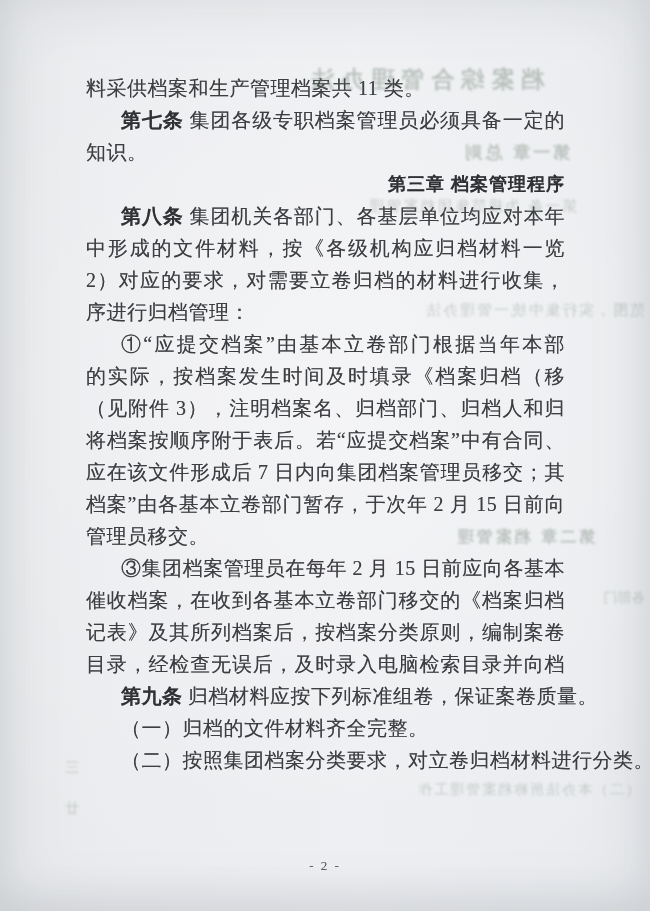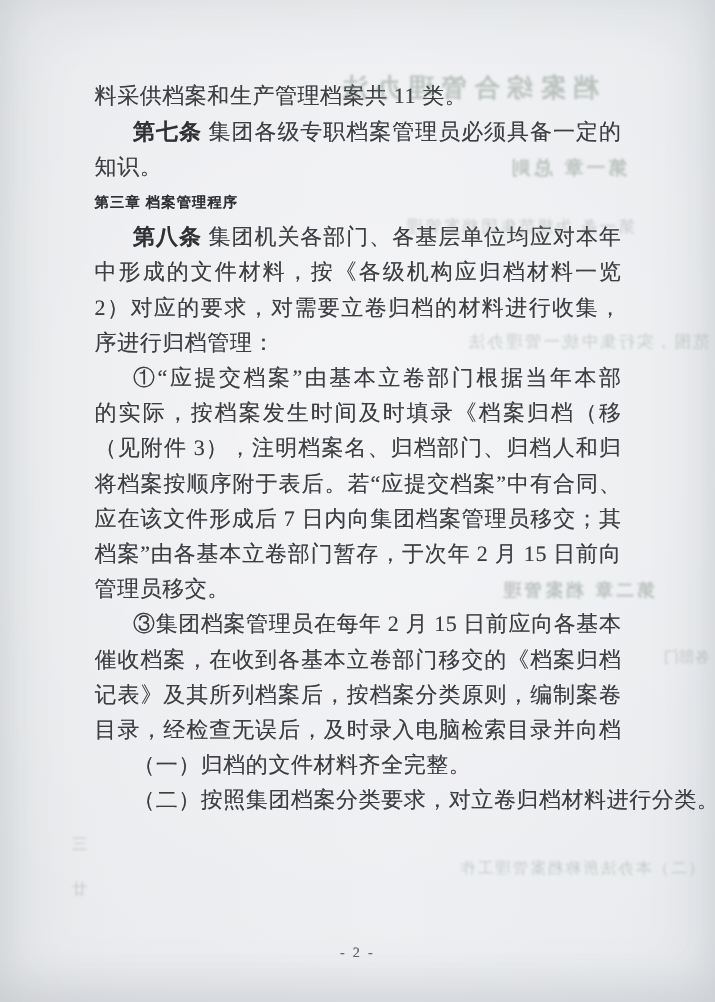--- a/index.html
+++ b/index.html
@@ -29,23 +29,23 @@
     white-space:normal;
     text-align:justify;
     -moz-text-align-last:justify;
     text-align-last:justify;
     text-justify:inter-ideograph;
     overflow:hidden;
   }
   .line.short{text-align:left;}
   .line.indent{text-indent:35px;}
   .line.heading{
-    text-align:left;
+    text-align:right;
     font-family:"Liberation Sans","DejaVu Sans",sans-serif;
-    font-weight:700;font-size:13px;color:#2f3033;
+    font-weight:700;font-size:18px;color:#2f3033;
     letter-spacing:1px;
   }
   .bold{
     font-family:"Liberation Sans","DejaVu Sans",sans-serif;
     font-weight:700;color:#303134;
   }
   .page-number{
     position:absolute;left:0;top:858px;width:650px;
     text-align:center;font-size:13px;letter-spacing:2px;color:#5b6066;
     text-shadow:0 0 0.5px rgba(91,96,102,0.5);
@@ -92,20 +92,21 @@
       <div class="line fill">的实际，按档案发生时间及时填录《档案归档（移交）登记表》</div>
       <div class="line fill">（见附件 3），注明档案名、归档部门、归档人和归档时间，并</div>
       <div class="line fill">将档案按顺序附于表后。若“应提交档案”中有合同、协议类的，</div>
       <div class="line fill">应在该文件形成后 7 日内向集团档案管理员移交；其他“应提交</div>
       <div class="line fill">档案”由各基本立卷部门暂存，于次年 2 月 15 日前向集团档案</div>
       <div class="line short">管理员移交。</div>
       <div class="line fill indent">③集团档案管理员在每年 2 月 15 日前应向各基本立卷部门</div>
       <div class="line fill">催收档案，在收到各基本立卷部门移交的《档案归档（移交）登</div>
       <div class="line fill">记表》及其所列档案后，按档案分类原则，编制案卷目录、全引</div>
       <div class="line fill">目录，经检查无误后，及时录入电脑检索目录并向档案室移交。</div>
+      <div class="line short indent"><span class="bold">第九条</span> 归档材料应按下列标准组卷，保证案卷质量。</div>
       <div class="line short indent">（一）归档的文件材料齐全完整。</div>
       <div class="line short indent">（二）按照集团档案分类要求，对立卷归档材料进行分类。</div>
     </div>
   <div class="page-number">- 2 -</div>
 <div class="ghost g1 gb">档案综合管理办法</div>
     <div class="ghost g2 gb">第一章  总则</div>
     <div class="ghost g3">第一条  为规范集团档案管理</div>
     <div class="ghost g4">范围，实行集中统一管理办法</div>
     <div class="ghost g5 gb">第二章  档案管理</div>
     <div class="ghost g6">各部门</div>

